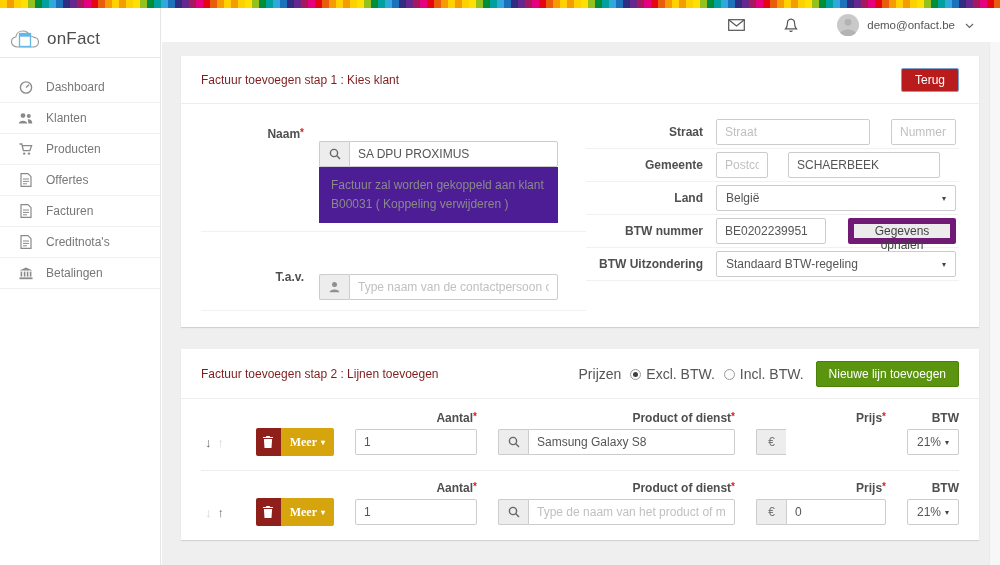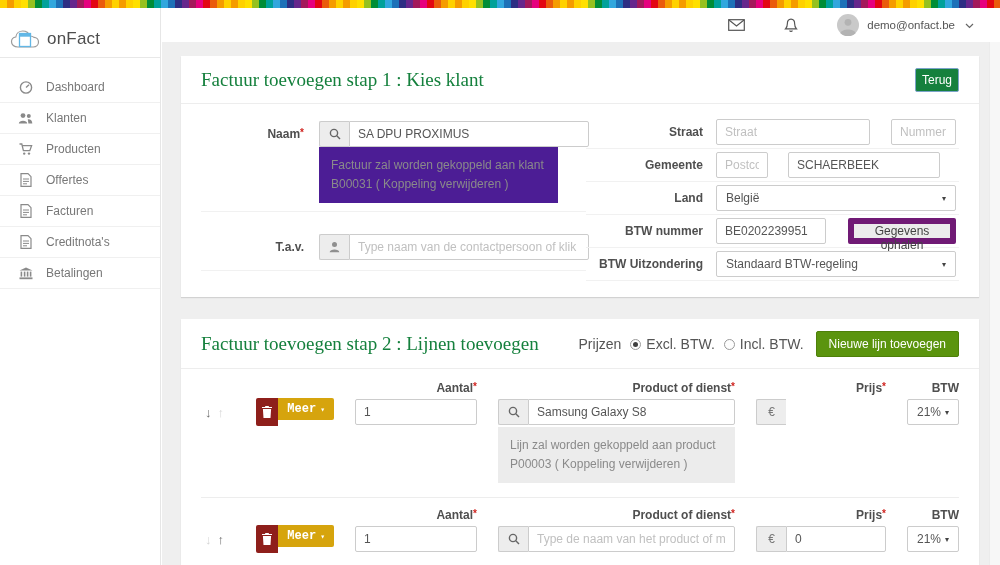--- a/index.html
+++ b/index.html
@@ -33,59 +33,59 @@
   .nav-item { display:flex; align-items:center; gap:13px; height:31px; padding-left:18px; border-bottom:1px solid #f0f0f0; color:#777; cursor:pointer; }
   .nav-item .nicon { width:15px; display:flex; justify-content:center; }
   .nav-label { font-size:12px; }
   
   .content { position:absolute; left:162px; top:34px; right:0; bottom:0; background:#efefef; overflow:hidden; }
   .scrollstrip { position:absolute; right:0; top:34px; bottom:0; width:11px; background:#f7f7f7; border-left:1px solid #ebebeb; z-index:3; }
   .panel { background:#fff; width:798px; margin-left:19px; box-shadow:0 1px 1px rgba(0,0,0,.12); }
   .panel1 { margin-top:14px; }
   .panel2 { margin-top:22px; }
   .panel-head { display:flex; align-items:center; justify-content:space-between; padding:12px 20px 11px; border-bottom:1px solid #ededed; }
-  .panel-title { font-size:19px; color:#15803d;font-family:Liberation Serif, serif; }
+  .panel-title { font-size:12px; color:#7f1d1d; }
   .btn { border-radius:2px; font-size:12px; cursor:pointer; font-family:inherit; }
-  .btn-terug { background:#15803d; border:1px solid #7ba3c9; color:#fff; padding:4px 6px; }
+  .btn-terug { background:#b91c1c; border:1px solid #7ba3c9; color:#fff; padding:4px 13px; }
   .btn-green { background:#5b940e; border:1px solid #4e8009; color:#fff; padding:5px 12px; margin-left:12px; }
   .btn-gray { background:#ececec; border:6px solid #701a75; color:#444; height:26px; padding:0 13px; }
   
   .p1-body { display:flex; padding:12px 20px 16px; }
   .col-left { width:385px; }
   .col-right { flex:1; }
   .form-row { display:flex; align-items:flex-start; border-bottom:1px solid #f1f1f1; padding:5px 0 8px; }
   .col-right .form-row { align-items:center; padding:3px 0; min-height:33px; }
   .form-row.last { border-bottom:1px solid #f1f1f1; }
   .flabel { font-weight:bold; color:#4f4f4f; font-size:12px; text-align:right; padding-top:6px; }
   .col-right .flabel { padding-top:0; }
   .label-l { flex:0 0 118px; padding-right:15px; }
   .label-r { flex:0 0 130px; padding-right:13px; }
   .req { color:#d0231f; font-size:10px; vertical-align:top; }
   .ctrl { flex:1; }
   .input { height:26px; width:100%; border:1px solid #ccc; border-radius:2px; font-size:12px; padding:0 8px; color:#555; background:#fff; font-family:inherit; }
   .input::placeholder { color:#c0c0c0; }
   .input-group { display:flex; width:100%; }
   .addon { flex:0 0 30px; height:26px; border:1px solid #ccc; border-right:0; background:#ededed; display:flex; align-items:center; justify-content:center; border-radius:2px 0 0 2px; }
   .input-group .input { border-radius:0 2px 2px 0; }
-  .group-l { width:270px; }
+  .group-l { width:239px;margin-top:20px; }
   .infobox { background:#4c1d95; color:#8a8a8a; font-size:12px; line-height:1.55; padding:9px 12px 10px; width:239px; }
   .selectbox { height:26px; border:1px solid #ccc; border-radius:2px; background:#fff; display:flex; align-items:center; justify-content:space-between; padding:0 9px; color:#555; cursor:pointer; width:100%; }
   .caret { font-size:8px; color:#444; }
   .hgroup { display:flex; width:100%; }
   
   .p2-body { padding:12px 20px 14px; }
   .lgrid { display:grid; grid-template-columns:34px 78px 122px 1fr 130px 52px; column-gap:6px; align-items:center;gap:21px; }
   .lg-label { text-align:right; font-weight:bold; color:#4f4f4f; font-size:12px; padding-bottom:3px; }
   .arrows { display:flex; gap:6px; font-size:13px; justify-content:flex-start; padding-left:4px; }
   .arr { cursor:pointer; }
   .arr.on { color:#6b6b6b; }
   .arr.off { color:#d5d5d5; }
   .btngroup { display:flex; }
   .btn-trash { background:#8e1f1b; width:34px; height:28px; border:0; border-radius:2px 0 0 2px; display:flex; align-items:center; justify-content:center; cursor:pointer; }
-  .btn-meer { background:#d6a40d; height:22px; border:0; border-radius:0 2px 2px 0; color:#fff; font-weight:bold; font-size:12px; padding:0 9px; display:flex; align-items:center; gap:4px; cursor:pointer; font-family:Liberation Mono, monospace; }
+  .btn-meer { background:#d6a40d; height:28px; border:0; border-radius:0 2px 2px 0; color:#fff; font-weight:bold; font-size:12px; padding:0 9px; display:flex; align-items:center; gap:4px; cursor:pointer; font-family:Liberation Serif, serif; }
   .btn-meer .caret { color:#fff; }
   .line-info { background:#ececec; color:#8a8a8a; font-size:12px; line-height:1.55; padding:9px 12px 10px; margin-top:1px; }
   .line-sep { border-top:1px solid #ededed; margin:14px 0 10px; }
   .head-right { display:flex; align-items:center; }
   .radio { width:11px; height:11px; border:1px solid #9a9a9a; border-radius:50%; background:#fdfdfd; display:inline-block; position:relative; margin:0 5px 0 9px; flex:0 0 auto; cursor:pointer; }
   .radio.checked::after { content:""; position:absolute; left:2px; top:2px; width:5px; height:5px; background:#3f3f3f; border-radius:50%; }
   .radio-label { color:#555; font-size:14px; }
 </style>
 </head>
 <body>
@@ -357,28 +357,20 @@
             <span class="input-group">
               <span class="addon">
                   <span style="color:#777;">€</span>
                 </span>
             </span>
             <span class="selectbox">
               <span>21%</span>
               <span class="caret">▾</span>
             </span>
           </div>
-          <div class="lgrid">
-            <span></span>
-              <span></span>
-              <span></span>
-            <div class="line-info"><span>Lijn zal worden gekoppeld aan product P00003 ( </span><span>Koppeling verwijderen</span><span> )</span></div>
-            <span></span>
-              <span></span>
-          </div>
         </div>
 
         <div class="line-sep"></div>
 
         <div>
           <div class="lgrid">
             <span></span>
               <span></span>
             <span class="lg-label"><span>Aantal</span><span class="req">*</span></span>
             <span class="lg-label"><span>Product of dienst</span><span class="req">*</span></span>

